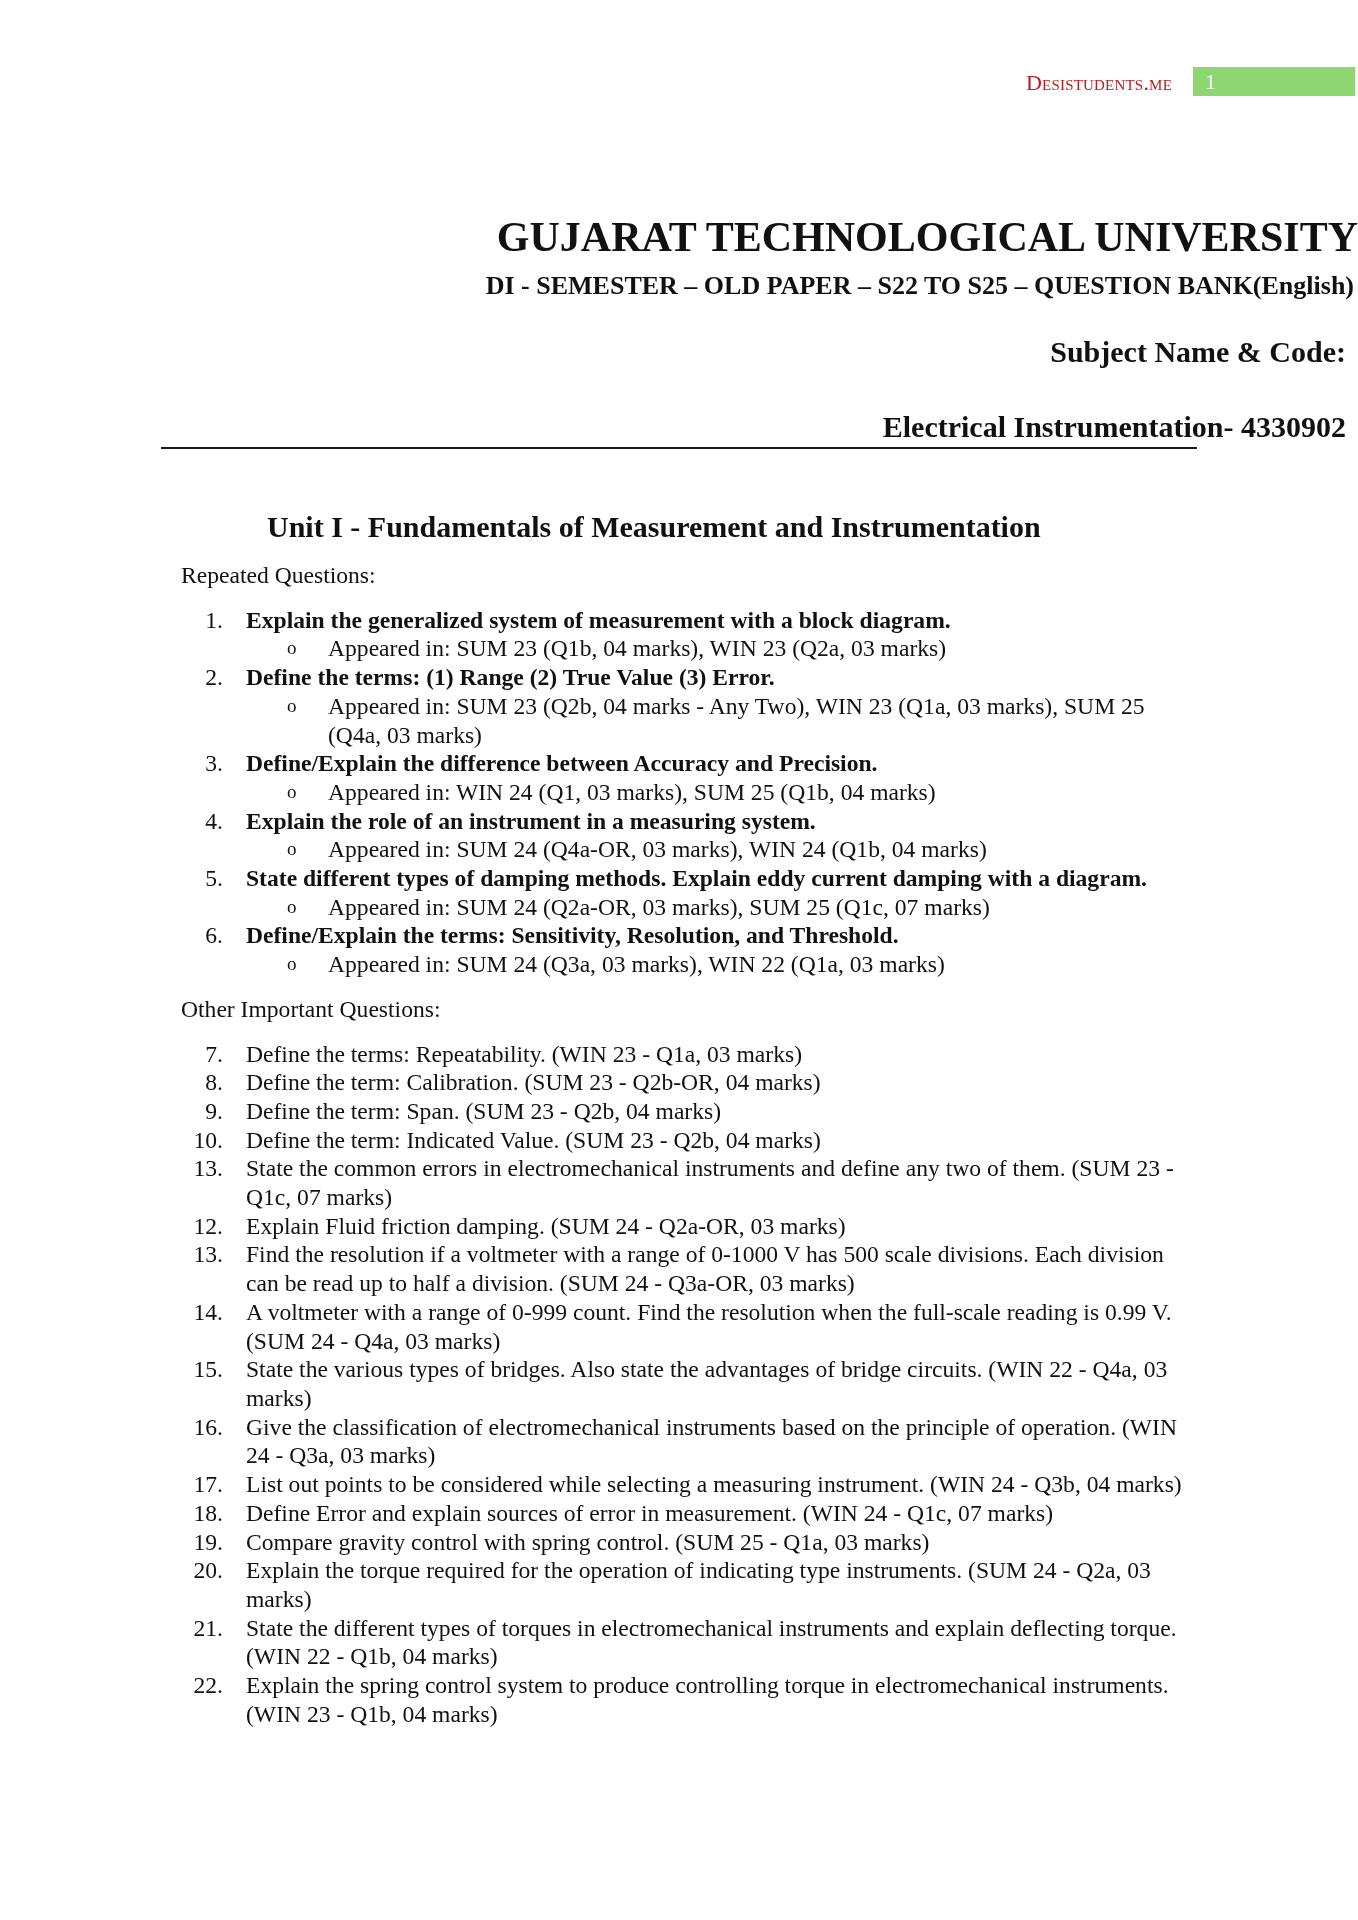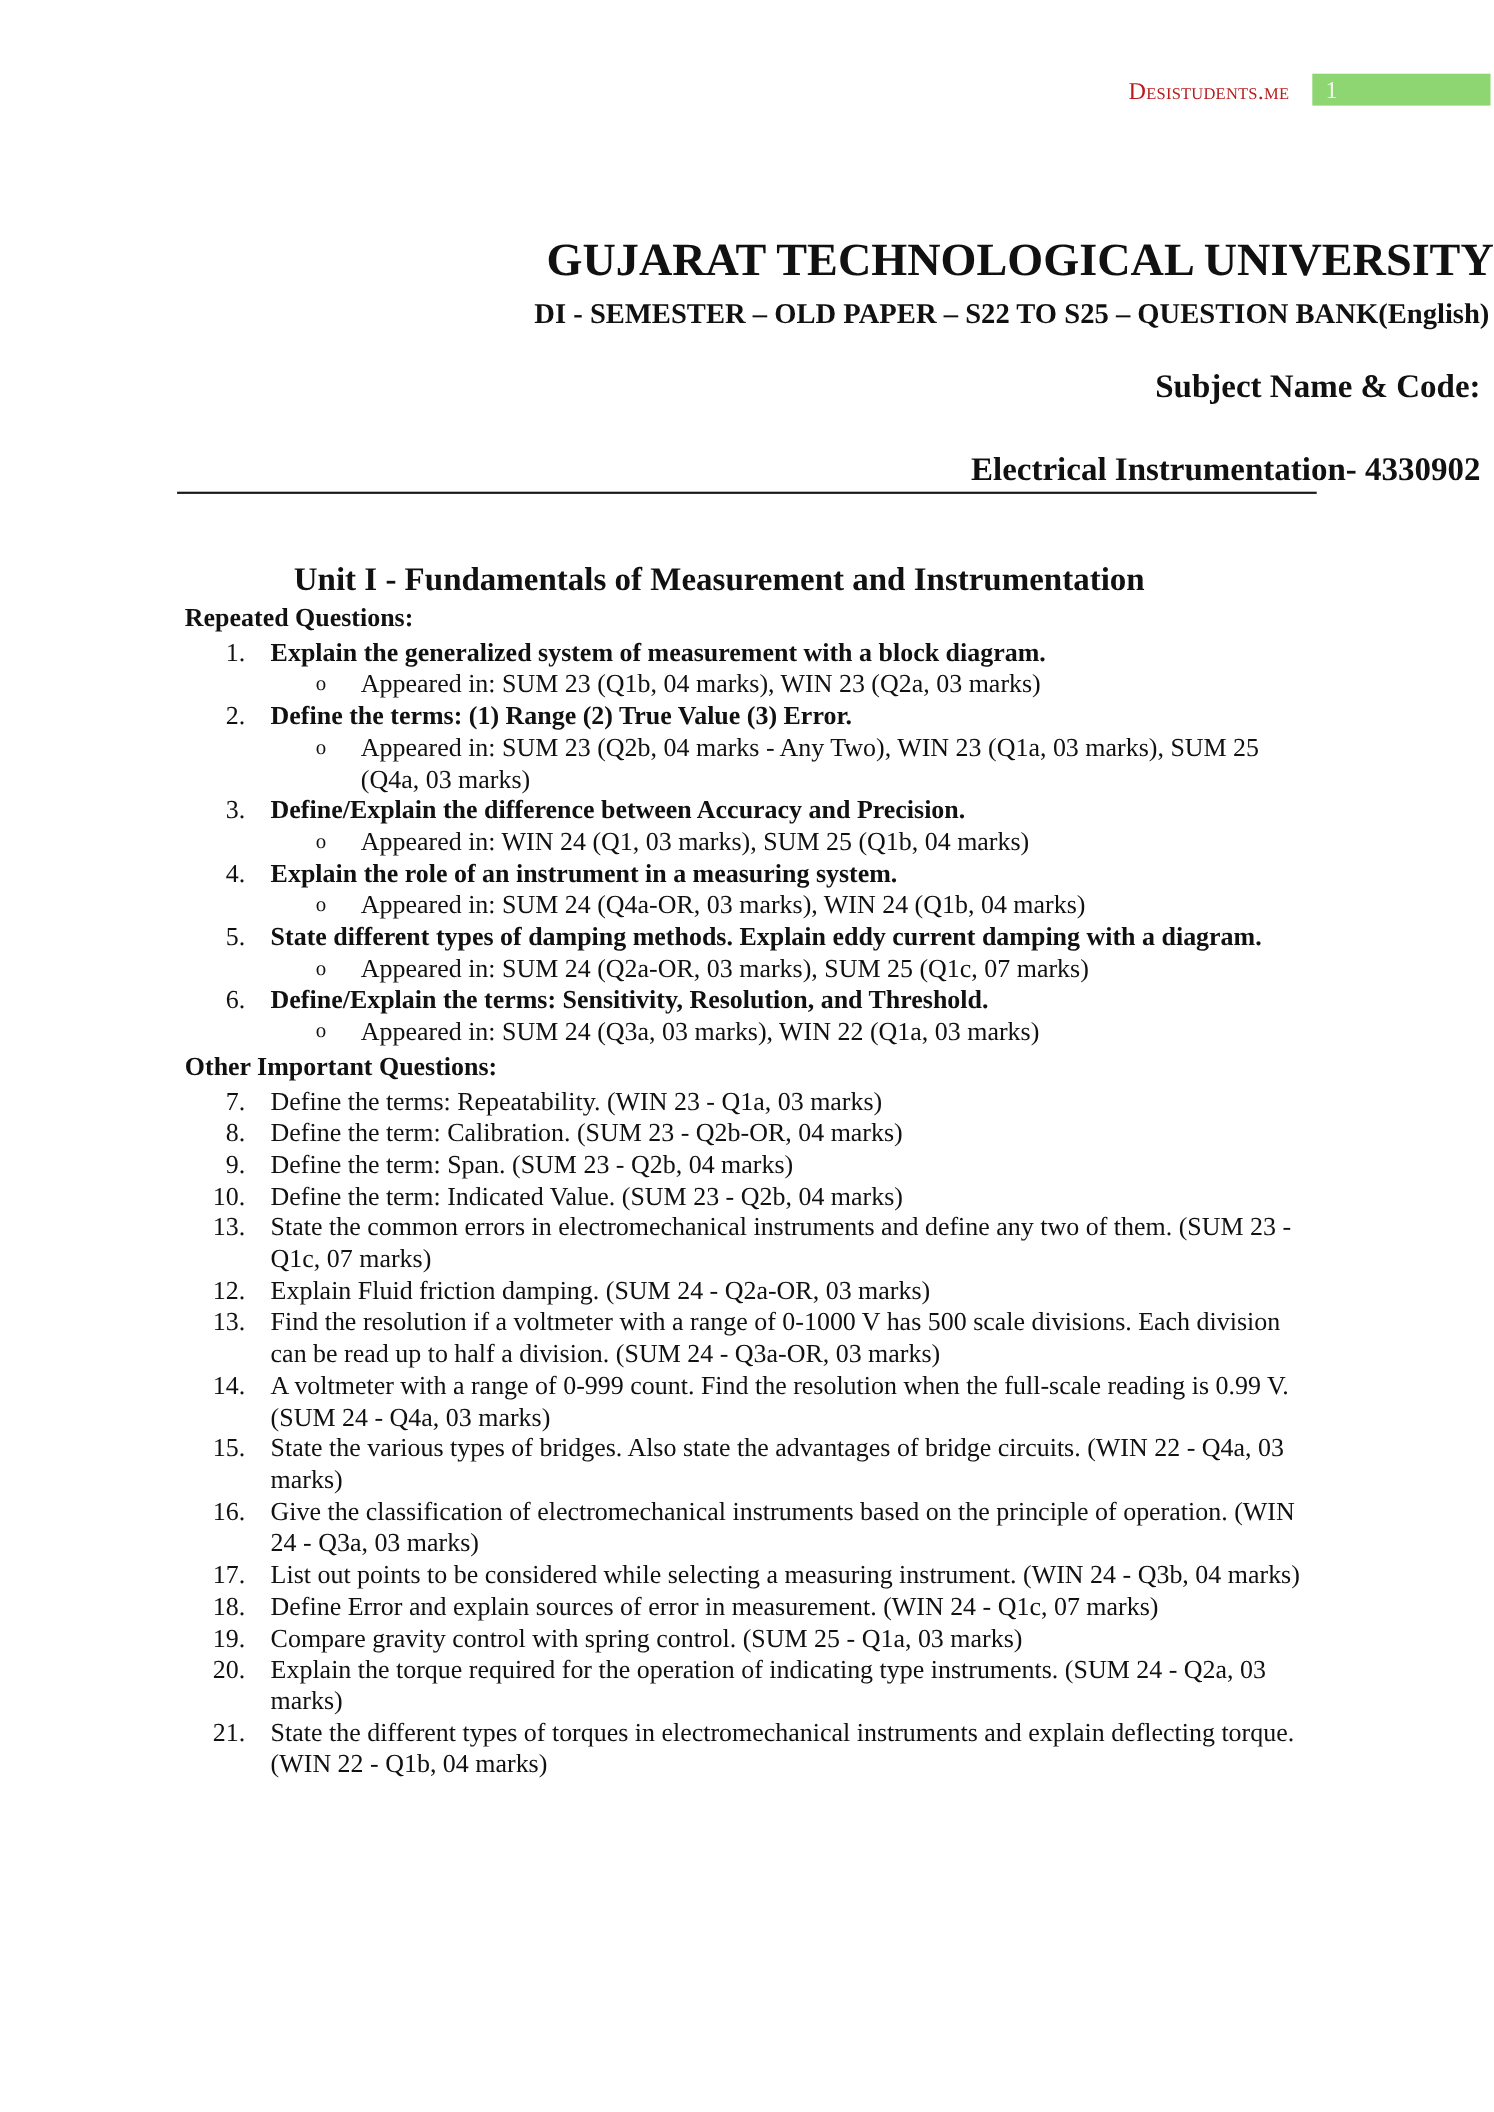--- a/index.html
+++ b/index.html
@@ -99,22 +99,22 @@
     .unit-heading span { position: absolute; left: 267px; }
     .content {
       position: absolute;
       left: 165px;
       top: 545px;
       width: 1040px;
       font-size: 23.6px;
       line-height: 28.7px;
     }
     .section-heading {
-      font-weight: bold;
-      margin: 3px;
+      font-weight: normal;
+      margin: 16px;
     }
     ol.q-list {
       list-style: none;
       margin: 0;
       padding: 0;
     }
     .q-item {
       position: relative;
       padding-left: 81px;
       width: 955px;
@@ -326,14 +326,20 @@
     </div>
   </li>
 
   <li>
     <div class="q-item">
       <span class="q-num">21.</span>
       <span class="q-text">State the different types of torques in electromechanical instruments and explain deflecting torque. (WIN 22 - Q1b, 04 marks)</span>
     </div>
   </li>
 
+  <li>
+    <div class="q-item">
+      <span class="q-num">22.</span>
+      <span class="q-text">Explain the spring control system to produce controlling torque in electromechanical instruments. (WIN 23 - Q1b, 04 marks)</span>
+    </div>
+  </li>
 </ol>
 </div>
 
 </body></html>

